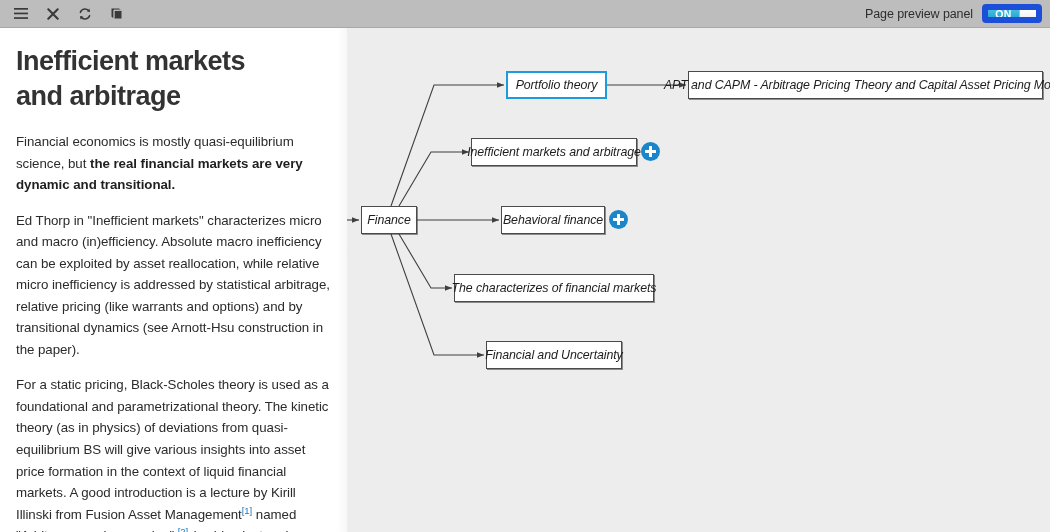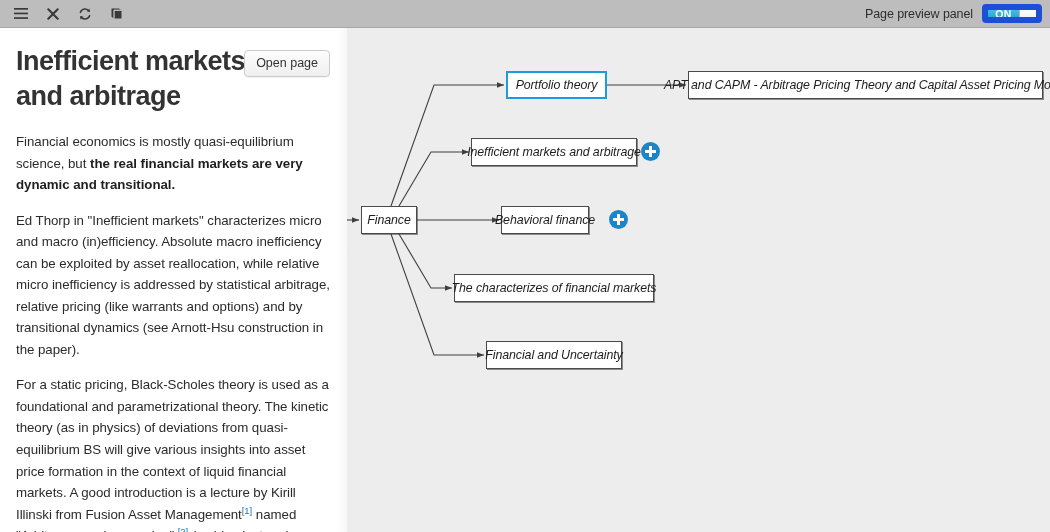--- a/index.html
+++ b/index.html
@@ -262,21 +262,20 @@
         <span class="toggle-knob"></span>
       </span>
     </div>
   </div>
 
   <div class="leftpane">
     <div class="lp-inner">
 
       <div class="title-row">
         <h1 class="page-title">Inefficient markets and arbitrage</h1>
-        <button class="open-page-btn">Open page</button>
       </div>
 
       <p class="body-text first">
         <span>Financial economics is mostly quasi-equilibrium science, but </span><b>the real financial markets are very dynamic and transitional.</b>
       </p>
 
       <p class="body-text">Ed Thorp in "Inefficient markets" characterizes micro and macro (in)efficiency. Absolute macro inefficiency can be exploited by asset reallocation, while relative micro inefficiency is addressed by statistical arbitrage, relative pricing (like warrants and options) and by transitional dynamics (see Arnott-Hsu construction in the paper).</p>
 
       <p class="body-text"><span>For a static pricing, Black-Scholes theory is used as a foundational and parametrizational theory. The kinetic theory (as in physics) of deviations from quasi-equilibrium BS will give various insights into asset price formation in the context of liquid financial markets. A good introduction is a lecture by Kirill Illinski from Fusion Asset Management</span><sup class="refmark">[1]</sup><span> named "Arbitrage - a vice passion" </span><sup class="refmark">[2]</sup><span> (a video lecture in Russian).</span></p>
 
@@ -311,21 +310,21 @@
 
     <div class="node" style="left:14px; top:178px; width:56px; height:28px;">Finance</div>
 
     <div class="node selected" style="left:159px; top:43px; width:101px; height:28px;">Portfolio theory</div>
 
     <div class="node" style="left:341px; top:43px; width:355px; height:28px;">APT and CAPM - Arbitrage Pricing Theory and Capital Asset Pricing Model</div>
 
     <div class="node" style="left:124px; top:110px; width:166px; height:28px;">Inefficient markets and arbitrage</div>
     <div class="plus-btn" style="left:294px; top:114px;"></div>
 
-    <div class="node" style="left:154px; top:178px; width:88px; height:28px;">Behavioral finance</div>
+    <div class="node" style="left:154px; top:178px; width:104px; height:28px;">Behavioral finance</div>
     <div class="plus-btn" style="left:262px; top:182px;"></div>
 
     <div class="node" style="left:107px; top:246px; width:200px; height:28px;">The characterizes of financial markets</div>
 
     <div class="node" style="left:139px; top:313px; width:136px; height:28px;">Financial and Uncertainty</div>
 
   </div>
 
 </div>
 

